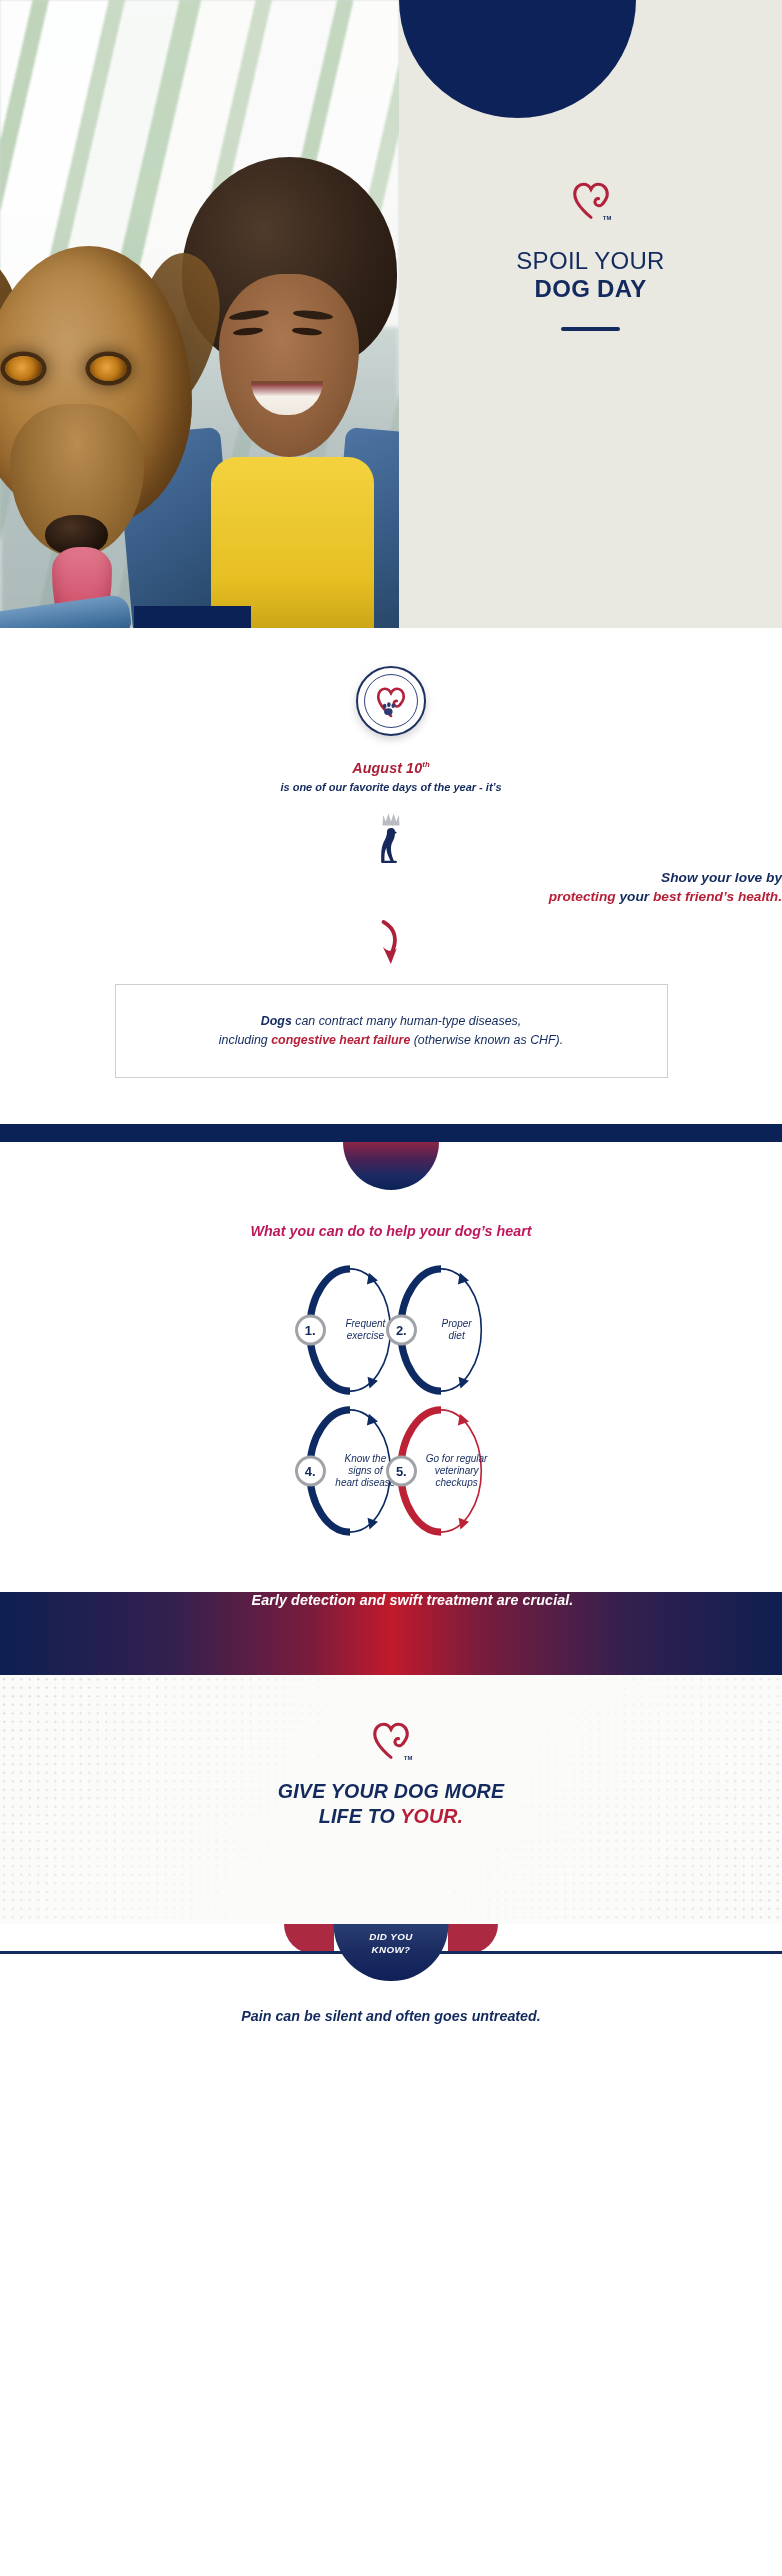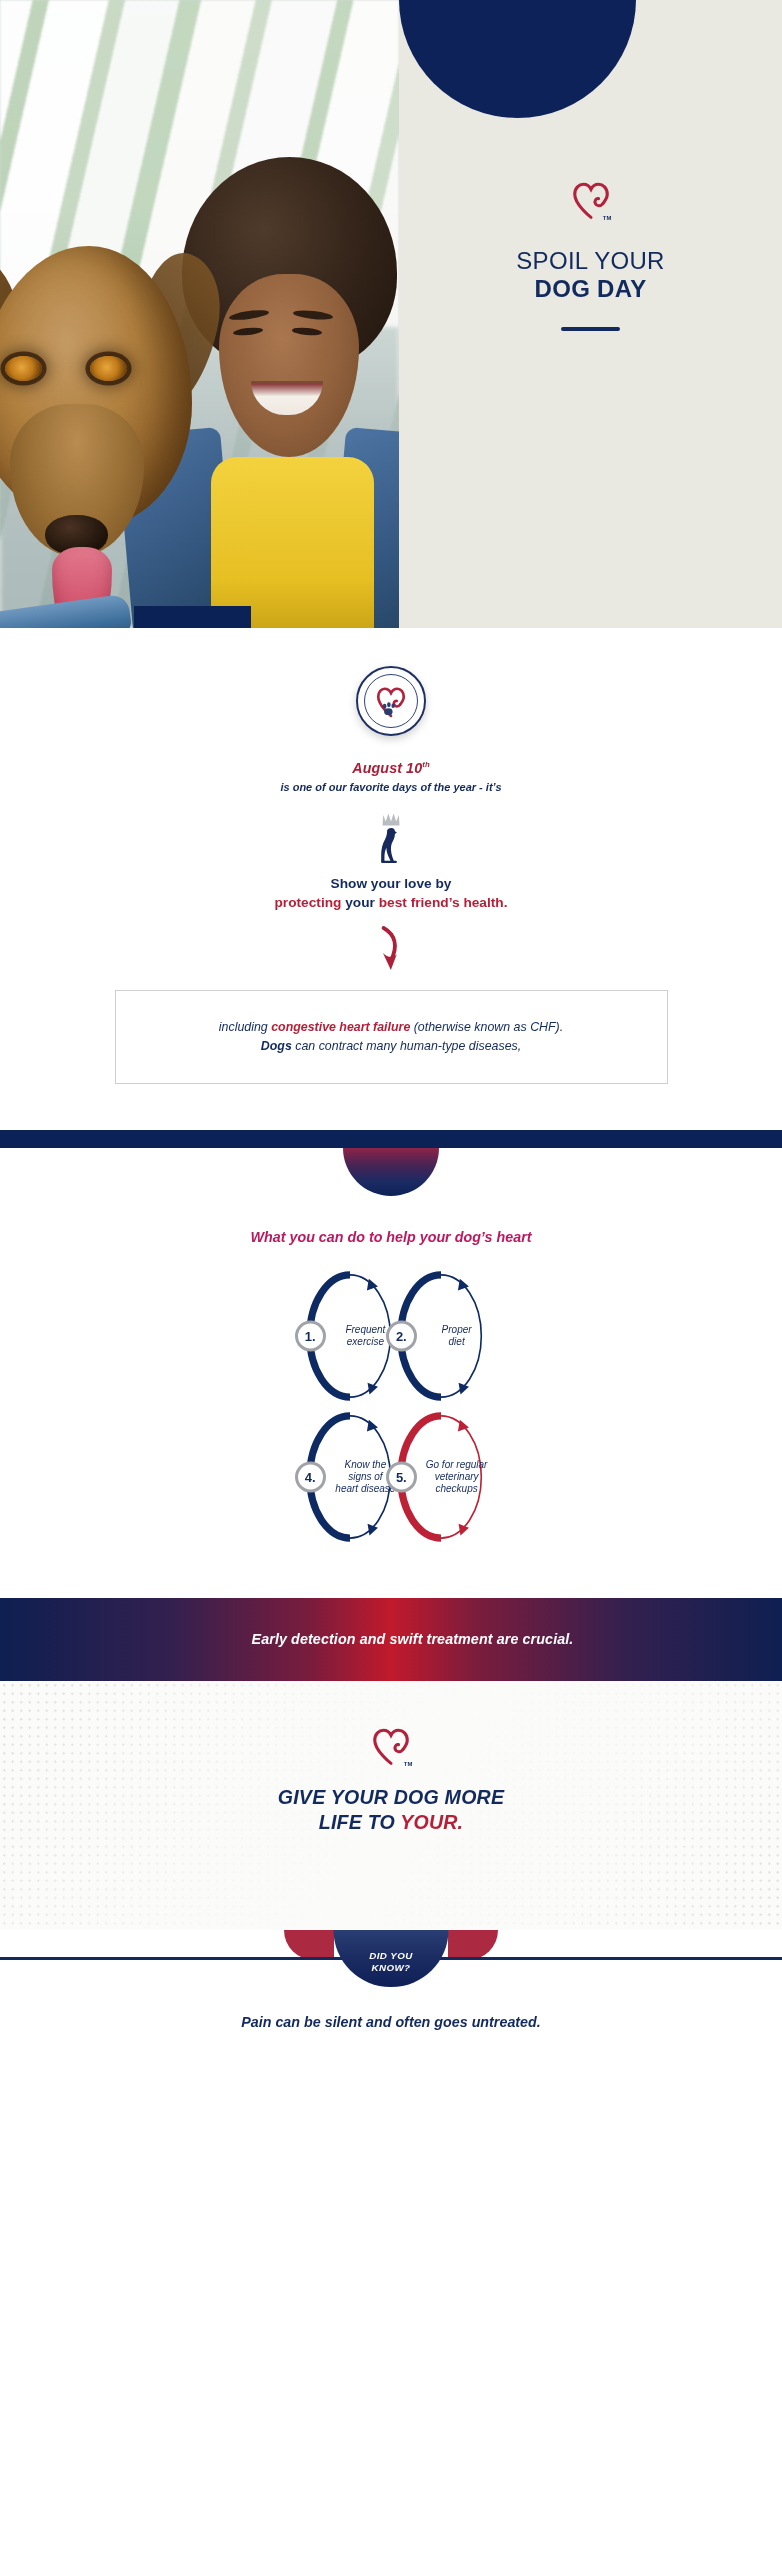--- a/index.html
+++ b/index.html
@@ -219,22 +219,22 @@
   .dogcrown { margin:18px auto 0; width:42px; height:55px; display:block; }
 
   .big-title {
     margin-top:7.8px; text-align:center;
     font-size:31px; font-weight:700; letter-spacing:-0.3px;
   }
   .big-title .navy { color:#132a5e; }
   .big-title .red  { color:#b61f38; }
 
   .show-love {
-    margin-top:8px; text-align:center;
-    font-size:13.7px; font-weight:700; line-height:1.42;
+    margin-top:2px; text-align:right;
+    font-size:13.7px; font-weight:700; font-style:italic; line-height:1.42;
   }
   .show-love .navy { color:#132a5e; }
   .show-love .red  { color:#b61f38; }
 
   .curve-arrow { display:block; margin:11.7px auto 0; width:37px; height:50px; }
 
   .fact-box {
     margin:15.6px auto 0;
     width:553px;
     border:0.7px solid #cfcfcf;
@@ -288,21 +288,21 @@
     width:81px; text-align:center;
     font-size:10px; font-style:italic; color:#132a5e; line-height:1.2;
     z-index:3;
   }
 
   
   .grad-banner {
     margin-top:30px;
     height:83px;
     background:linear-gradient(90deg,#0e1f51 0%,#33204f 22%,#7b1c3c 40%,#c11a2c 50%,#7b1c3c 61%,#33204f 80%,#0e1f51 100%);
-    display:flex; align-items:center; justify-content:center;padding-left:43px;
+    display:flex; justify-content:center;padding-left:43px;
   }
   .grad-banner p {
     color:#fff; font-size:14.3px; font-weight:700; font-style:italic;
     letter-spacing:0.1px;
   }
 
   
   .tagline-section {
     position:relative;
     background:#fbfbfa;
@@ -338,21 +338,21 @@
   .dyk-wing {
     position:absolute; top:0; width:50px; height:30px; background:#ac2942;
   }
   .dyk-wing.l { left:284px; border-radius:0 0 0 50px; }
   .dyk-wing.r { left:448px; border-radius:0 0 50px 0; }
   .dyk-badge {
     position:absolute; left:50%; transform:translateX(-50%); top:0;
     width:115px; height:57px;
     border-radius:0 0 115px 115px;
     background:linear-gradient(180deg,#2b3e73 0%,#1b2d63 45%,#0e2057 100%);
-    display:flex; align-items:center; justify-content:center;
+    display:flex; align-items:flex-start; justify-content:center;
     padding-top:7.8px;
     z-index:3;
   }
   .dyk-badge span {
     color:#fff; font-size:9.8px; font-weight:700; font-style:italic;
     text-align:center; line-height:1.25; letter-spacing:0.4px;
   }
   .closing {
     margin-top:50px; text-align:center;
     font-size:14.3px; font-weight:700; font-style:italic;
@@ -457,22 +457,22 @@
     <div class="navy">Show your love by</div>
     <div><span class="red">protecting</span><span class="navy"> your </span><span class="red">best friend’s health.</span></div>
   </div>
 
   <svg class="curve-arrow" viewBox="0 0 56 76" aria-hidden="true">
     <path d="M16 6 C34 16 38 34 27 56" fill="none" stroke="#ac2039" stroke-width="6" stroke-linecap="round"></path>
     <path d="M15 44 L27 70 L36 46 C30 52 22 51 15 44 Z" fill="#ac2039"></path>
   </svg>
 
   <div class="fact-box">
+    <p><span>Dogs</span><span class="light"> can contract many human-type diseases,</span></p>
     <p><span class="light">including </span><span class="red">congestive heart failure</span><span class="light"> (otherwise known as CHF).</span></p>
-    <p><span>Dogs</span><span class="light"> can contract many human-type diseases,</span></p>
   </div>
 </section>
 
 <div class="band-wrap">
   <div class="band"></div>
   <div class="band-bulb"></div>
 </div>
 
 <section class="steps-section">
   <h3 class="steps-heading">What you can do to help your dog’s heart</h3>

